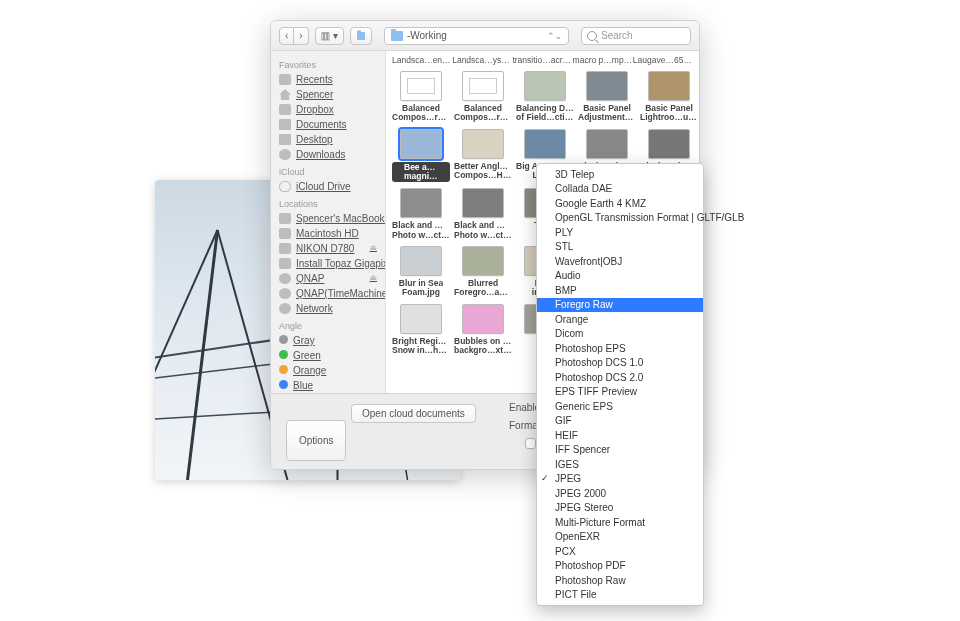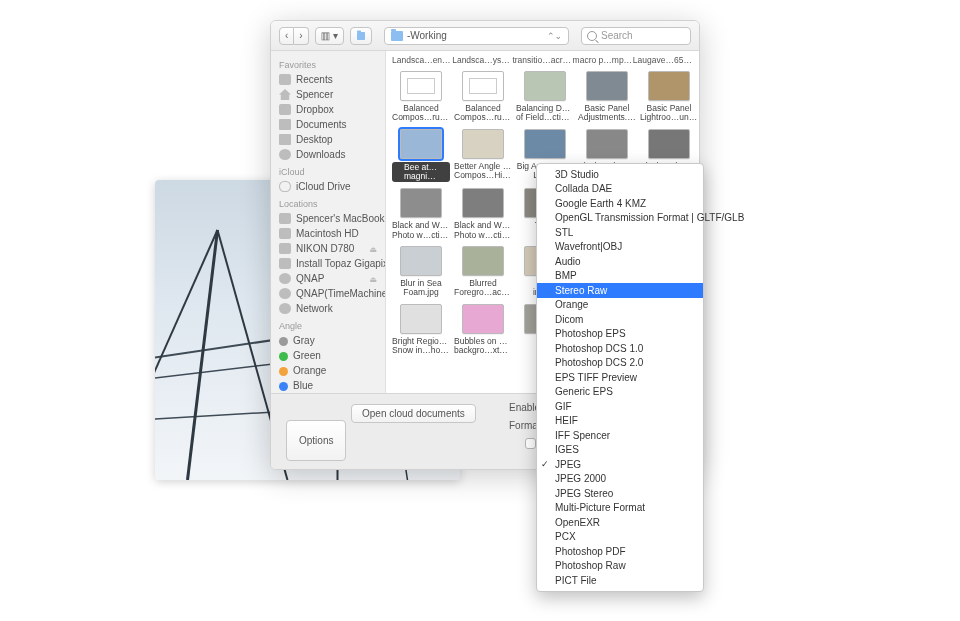--- a/index.html
+++ b/index.html
@@ -101,21 +101,21 @@
   .body { flex:1; display:flex; overflow:hidden; }
   .sidebar {
     width: 115px;
     background:#f1f1f1;
     border-right:1px solid #e0e0e0;
     padding:4px 0;
     overflow-y:auto;
     font-size:10px;
   }
   .sb-head { color:#9a9a9a; font-size:9px; padding:5px 8px 2px; text-transform:none;}
-  .sb-item { display:flex; align-items:flex-end; gap:5px; padding:2px 8px; color:#555; white-space:nowrap; overflow:hidden; text-overflow:ellipsis;}
+  .sb-item { display:flex; align-items:flex-start; gap:5px; padding:2px 8px; color:#555; white-space:nowrap; overflow:hidden; text-overflow:ellipsis;text-decoration:underline;}
   .sb-item .ico { width:12px; height:11px; flex:0 0 12px; }
   .ico-recents{background:#bdbdbd;border-radius:2px}
   .ico-home{background:#bdbdbd;clip-path:polygon(50% 0,100% 50%,85% 50%,85% 100%,15% 100%,15% 50%,0 50%)}
   .ico-dropbox{background:#bdbdbd;border-radius:2px}
   .ico-docs{background:#bdbdbd;border-radius:1px}
   .ico-desktop{background:#bdbdbd;border-radius:1px}
   .ico-dl{background:#bdbdbd;border-radius:50%}
   .ico-cloud{width:14px;border:1px solid #bdbdbd;border-radius:50%/60%;height:8px}
   .ico-disk{background:#bdbdbd;border-radius:2px}
   .ico-net{background:#bdbdbd;border-radius:50%}
@@ -125,20 +125,21 @@
   .content {
     flex:1;
     overflow:auto;
     padding:4px 6px 0;
     position:relative;
   }
   .grid {
     display:grid;
     grid-template-columns: repeat(5, 1fr);
     gap: 6px 4px;
+    font-weight: bold;
   }
   .file {
     display:flex;
     flex-direction:column;
     align-items:center;
     font-size:8.5px;
     text-align:center;
     line-height:1.1;
     color:#444;
   }
@@ -519,29 +520,30 @@
     <div class="format-row">Format</div>
     <div class="img-row">
       <div class="cb"></div>
       <span>Ima</span>
     </div>
     <div class="options-btn">Options</div>
   </div>
 </div>
 
 <div class="format-menu" id="format-menu">
-    <div class="format-item">3D Studio</div>
+    <div class="format-item">3D Telep</div>
     <div class="format-item">Collada DAE</div>
     <div class="format-item">Google Earth 4 KMZ</div>
     <div class="format-item">OpenGL Transmission Format | GLTF/GLB</div>
+    <div class="format-item">PLY</div>
     <div class="format-item">STL</div>
     <div class="format-item">Wavefront|OBJ</div>
     <div class="format-item">Audio</div>
     <div class="format-item">BMP</div>
-    <div class="format-item hl">Stereo Raw</div>
+    <div class="format-item hl">Foregro Raw</div>
     <div class="format-item">Orange</div>
     <div class="format-item">Dicom</div>
     <div class="format-item">Photoshop EPS</div>
     <div class="format-item">Photoshop DCS 1.0</div>
     <div class="format-item">Photoshop DCS 2.0</div>
     <div class="format-item">EPS TIFF Preview</div>
     <div class="format-item">Generic EPS</div>
     <div class="format-item">GIF</div>
     <div class="format-item">HEIF</div>
     <div class="format-item">IFF Spencer</div>

